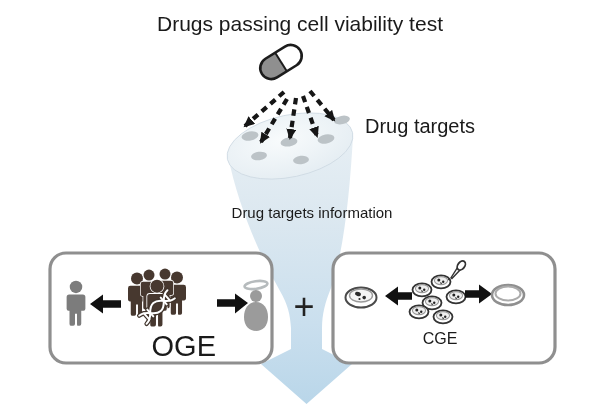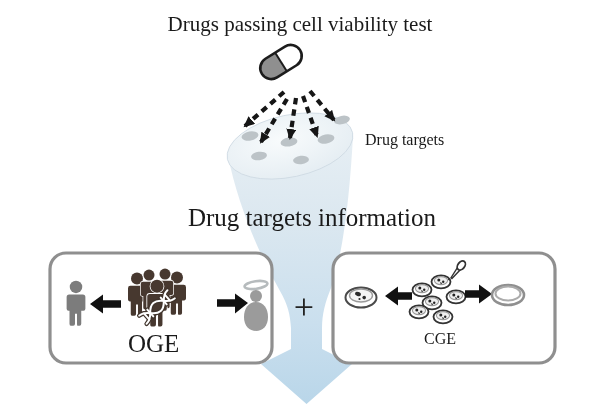--- a/index.html
+++ b/index.html
@@ -1,26 +1,26 @@
 <!DOCTYPE html>
 <html><head>
 <meta charset="utf-8">
 <style>
   html,body{margin:0;padding:0;background:#ffffff;}
   #stage{
     position:relative;width:600px;height:407px;background:#ffffff;overflow:hidden;
-    font-family:Liberation Serif, serif;color:#1a1a1a;
+    font-family:Liberation Sans, sans-serif;color:#1a1a1a;
   }
   #art{position:absolute;left:0;top:0;}
   .lbl{position:absolute;white-space:nowrap;color:#1a1a1a;}
   .lbl-title{left:0;top:12px;width:600px;text-align:center;font-size:21px;}
-  .lbl-drugtargets{left:365px;top:131px;font-size:16px;}
-  .lbl-info{left:162px;top:204px;width:300px;text-align:center;font-size:25px;}
+  .lbl-drugtargets{left:365px;top:115px;font-size:20px;}
+  .lbl-info{left:162px;top:204px;width:300px;text-align:center;font-size:15px;}
   .lbl-plus{left:284px;top:284px;width:40px;height:46px;display:flex;align-items:center;justify-content:center;font-size:36px;font-weight:400;color:#222;}
-  .lbl-oge{left:128px;top:330px;width:100px;text-align:left;font-size:25px;}
+  .lbl-oge{left:116px;top:330px;width:100px;text-align:right;font-size:29px;}
   .lbl-cge{left:390px;top:330px;width:100px;text-align:center;font-size:16px;}
 </style>
 </head>
 <body>
 
 <div id="stage">
 
   <svg id="art" width="600" height="407" viewBox="0 0 600 407">
     <defs>
       <linearGradient id="fg" gradientUnits="userSpaceOnUse" x1="0" y1="115" x2="0" y2="404">

